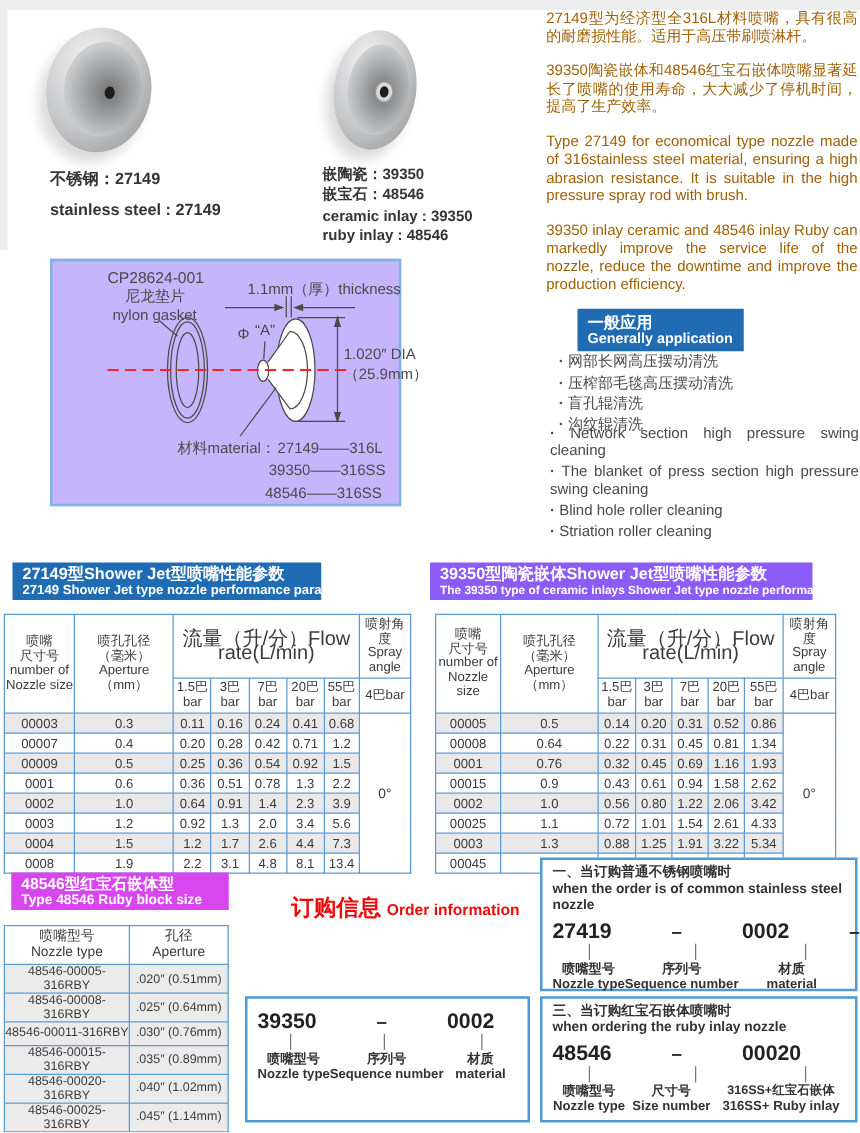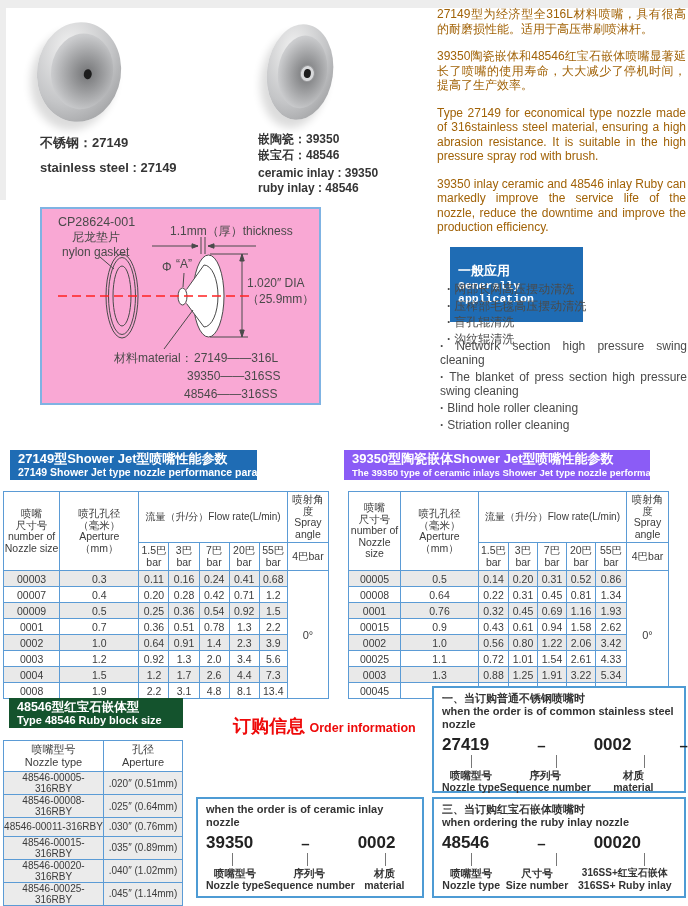--- a/index.html
+++ b/index.html
@@ -23,44 +23,44 @@
   .plabel{position:absolute;font-weight:bold;color:#353535;}
   .plabel.cn{font-size:13px;}
   .plabel.en{font-size:13px;}
   .plabel.sm{font-size:12px;}
 
   
   .intro{position:absolute;left:437px;top:7px;width:249px;}
   .intro p{margin:0 0 13px 0;font-size:12px;line-height:14.5px;text-align:justify;color:#a16207;}
 
   
-  .app-banner{position:absolute;left:450px;top:247px;width:117px;padding:17px 8px;color:#fff;font-family:Liberation Mono, monospace;}
+  .app-banner{position:absolute;left:462px;top:247px;width:117px;padding:3px 8px;color:#fff;}
   .app-banner .cn{font-size:13px;font-weight:bold;line-height:15px;}
   .app-banner .en{font-size:11.5px;font-weight:bold;line-height:13px;}
   ul.blist{list-style:none;margin:0;padding:0;position:absolute;}
   ul.blist li::before{content:"· ";font-weight:bold;}
   .blist-cn{left:447px;top:281px;width:240px;}
   .blist-cn li{font-size:12px;line-height:16.5px;color:#4a4a4a;}
   .blist-en{left:440px;top:339px;width:247px;}
   .blist-en li{font-size:12px;line-height:14px;margin-bottom:3px;text-align:justify;color:#4a4a4a;}
 
   
-  .diagram-box{position:absolute;left:40px;top:207px;width:281px;height:198px;border:2px solid #7fb3e3;box-sizing:border-box;background:#f9a8d4;}
+  .diagram-box{position:absolute;left:40px;top:207px;width:281px;height:198px;border:2px solid #7fb3e3;box-sizing:border-box;background:#c4b5fd;padding-left:28px;}
 
   
   .tbanner{position:absolute;color:#fff;box-sizing:border-box;padding:2px 8px;}
   .tbanner .tb-cn{font-size:13px;font-weight:bold;line-height:14.5px;white-space:nowrap;}
   .tbanner .tb-en{font-size:10.5px;font-weight:bold;line-height:11.5px;white-space:nowrap;}
 
   
   table.perf{position:absolute;border-collapse:collapse;table-layout:fixed;background:#fff;}
   table.perf th,table.perf td{border:1px solid #5b9bd5;text-align:center;vertical-align:middle;
         font-size:10.5px;padding:0;color:#3b3b3b;white-space:pre-line;}
   table.perf thead th{background:#fff;line-height:11.5px;padding:2px 0;font-weight:400;}
-  table.perf th.flow{font-size:10px;}
+  table.perf th.flow{font-size:16px;}
   table.perf td{height:15px;}
   table.perf tbody tr:nth-child(odd) td{background:#e9e9e9;}
   table.perf tbody tr:nth-child(even) td{background:#ffffff;}
   table.perf td.spray-val{background:#ffffff !important;font-size:11px;}
 
   
   table.ruby{position:absolute;border-collapse:collapse;table-layout:fixed;background:#fff;}
   table.ruby th,table.ruby td{border:1px solid #5b9bd5;text-align:center;vertical-align:middle;padding:0;color:#3b3b3b;}
   table.ruby th{font-size:11px;font-weight:400;white-space:pre-line;line-height:13px;height:30px;background:#fff;}
   table.ruby td{font-size:10px;height:17.5px;background:#ebebeb;}
@@ -246,21 +246,21 @@
           <td>00009</td>
           <td>0.5</td>
           <td>0.25</td>
           <td>0.36</td>
           <td>0.54</td>
           <td>0.92</td>
           <td>1.5</td>
         </tr>
         <tr>
           <td>0001</td>
-          <td>0.7</td>
+          <td>0.6</td>
           <td>0.36</td>
           <td>0.51</td>
           <td>0.78</td>
           <td>1.3</td>
           <td>2.2</td>
         </tr>
         <tr>
           <td>0002</td>
           <td>1.0</td>
           <td>0.64</td>
@@ -413,21 +413,21 @@
           <td>1.5</td>
           <td>1.27</td>
           <td>1.80</td>
           <td>2.75</td>
           <td>4.64</td>
           <td>7.70</td>
         </tr>
       </tbody>
   </table>
 
-  <div class="tbanner" style="left:9px;top:698px;width:174px;background:#14532d">
+  <div class="tbanner" style="left:9px;top:698px;width:174px;background:#d946ef">
     <div class="tb-cn" style="font-size:12.5px">48546型红宝石嵌体型</div>
     <div class="tb-en" style="font-size:11px">Type 48546 Ruby block size</div>
   </div>
   <table class="ruby" style="left:3px;top:740px;width:179px">
     <colgroup>
         <col style="width:100px">
         <col style="width:79px">
       </colgroup>
     <thead>
       <tr>
@@ -495,21 +495,20 @@
           <div class="lab-en">Sequence number</div>
         </div>
       <div class="ob-lab">
           <div class="lab-cn">材质</div>
           <div class="lab-en">material</div>
         </div>
     </div>
   </div>
 
   <div class="obox" style="left:196px;top:797px;width:228px;height:101px">
-    <div class="ob-en">when the order is of ceramic inlay nozzle</div>
     <div class="ob-code">
       <span class="seg">39350</span>
       <span class="dash">–</span>
       <span class="seg">0002</span>
       <span class="dash">–</span>
       <span class="seg">316SS</span>
     </div>
     <div class="ob-ticks">
         <i></i>
         <i style="grid-column:3"></i>

